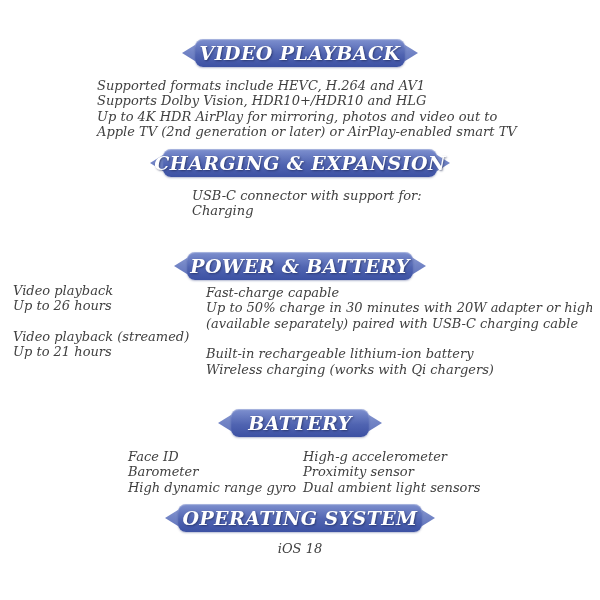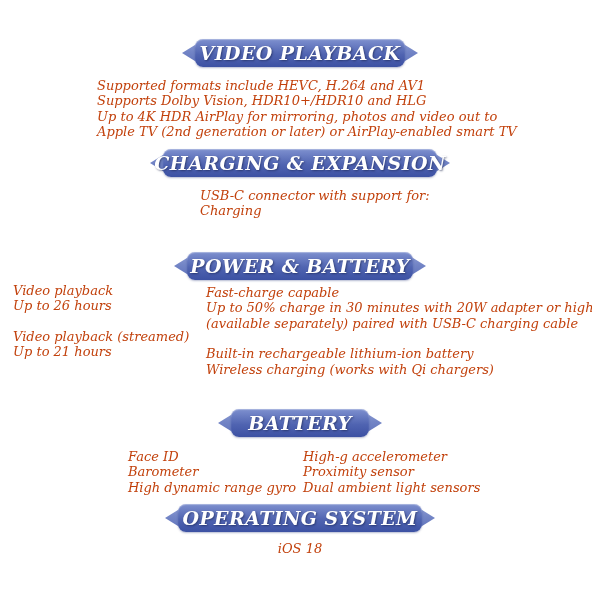--- a/index.html
+++ b/index.html
@@ -34,21 +34,21 @@
     color: #ffffff;
     text-shadow: 1px 1px 2px rgba(20, 30, 70, 0.55);
     white-space: nowrap;
   }
 
   
   .spec-text {
     font-style: italic;
     font-size: 13px;
     line-height: 15.4px;
-    color: #c2410c;
+    color: #404040;
     white-space: nowrap;
   }
   .para { margin: 0 0 15px 0; }
   .para:last-child { margin-bottom: 0; }
   .centered { left: 0; width: 600px; text-align: center; }
 </style>
 </head>
 <body>
 
 <div id="page">
@@ -63,21 +63,21 @@
     <div>Supports Dolby Vision, HDR10+/HDR10 and HLG</div>
     <div>Up to 4K HDR AirPlay for mirroring, photos and video out to</div>
     <div>Apple TV (2nd generation or later) or AirPlay-enabled smart TV</div>
   </div>
 
   <div class="banner" style="left: 150px; width: 300px; top: 149px;">
     <div class="hex"></div>
     <div class="bodyshape"></div>
     <div class="title">CHARGING &amp; EXPANSION</div>
   </div>
-  <div class="abs spec-text" style="left: 200px; top: 188px;">
+  <div class="abs spec-text" style="left: 192px; top: 188px;">
     <div>USB-C connector with support for:</div>
     <div>Charging</div>
   </div>
 
   <div class="banner" style="left: 174px; width: 252px; top: 252px;">
     <div class="hex"></div>
     <div class="bodyshape"></div>
     <div class="title">POWER &amp; BATTERY</div>
   </div>
 

